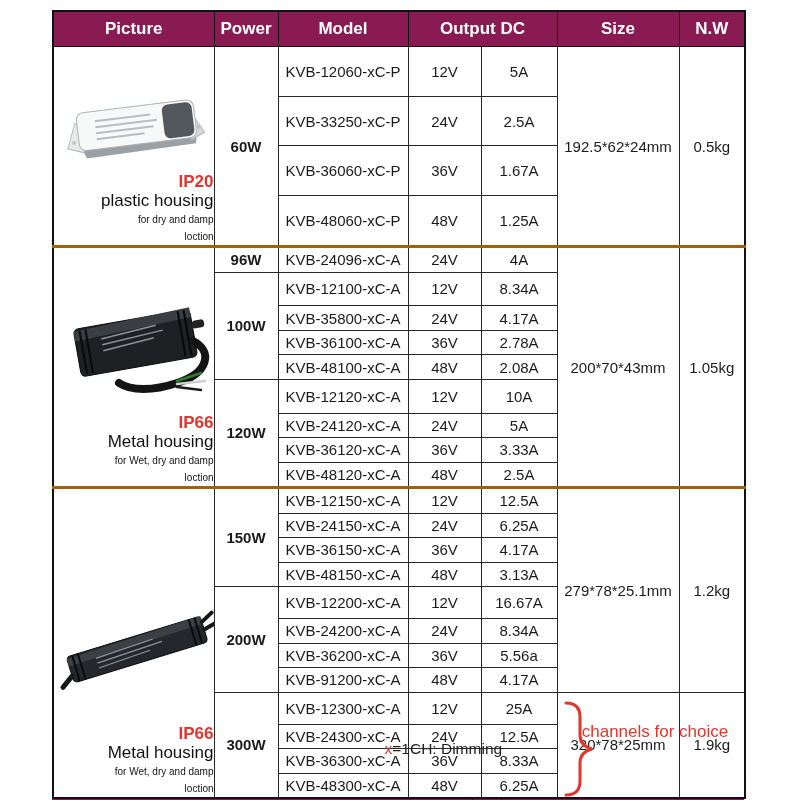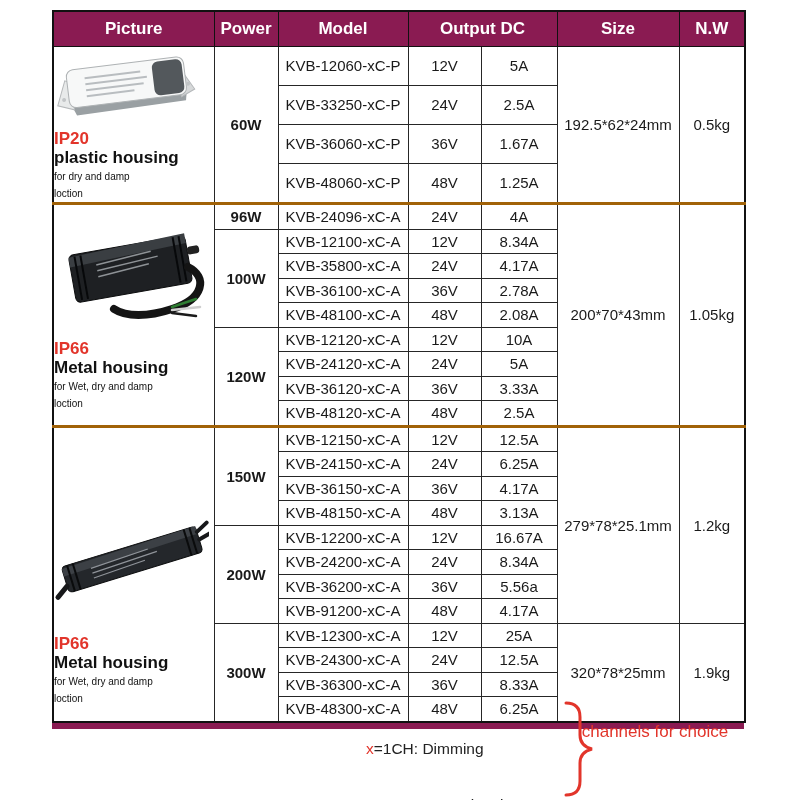--- a/index.html
+++ b/index.html
@@ -19,32 +19,32 @@
   table.spec th {
     background:#8a1b52; color:#ffffff; font-weight:bold; font-size:17px; height:34px;
     border-color:#111;
   }
   tr.row-lg td { height:37.5px; }
   tr.row-sm td { height:23.5px; }
   tr.thick td { border-top:3px solid #a16207; }
   td.g { background:#d6d6d6; }
   td.power-cell { font-weight:bold; }
   td.pic-cell { vertical-align:top; background:#fff; }
-  .pic-inner { display:flex; flex-direction:column; align-items:flex-start; width:100%; }
+  .pic-inner { display:flex; flex-direction:column; align-items:flex-end; width:100%;margin-top:43px; }
   .pic-inner svg { display:block; }
   .ip-label { font-weight:bold; font-size:17px; line-height:19px; color:#e2352b; }
-  .housing-label { font-weight:bold; font-size:17px; line-height:20px; color:#111; }
+  .housing-label { font-weight:normal; font-size:17px; line-height:20px; color:#111; }
   .usage-label { font-size:10px; line-height:17px; color:#111; }
   .spacer-top { margin-top:42px; }
   
   .channels {
     position:absolute; left:366px; top:702px; font-size:15.5px; line-height:18.8px;
     color:#222; white-space:pre;
   }
-  .channels .ln { display:block; }
+  .channels .ln { display:block;text-align:center; }
   .channels .indent { padding-left:9px; }
   .x-red { color:#e2352b; }
   .brace { position:absolute; left:561px; top:699px; }
   .note {
     position:absolute; left:576px; top:721px; width:158px; text-align:center;
     color:#e2352b; font-size:17px; line-height:21px;
   }
 </style>
 </head>
 <body>

